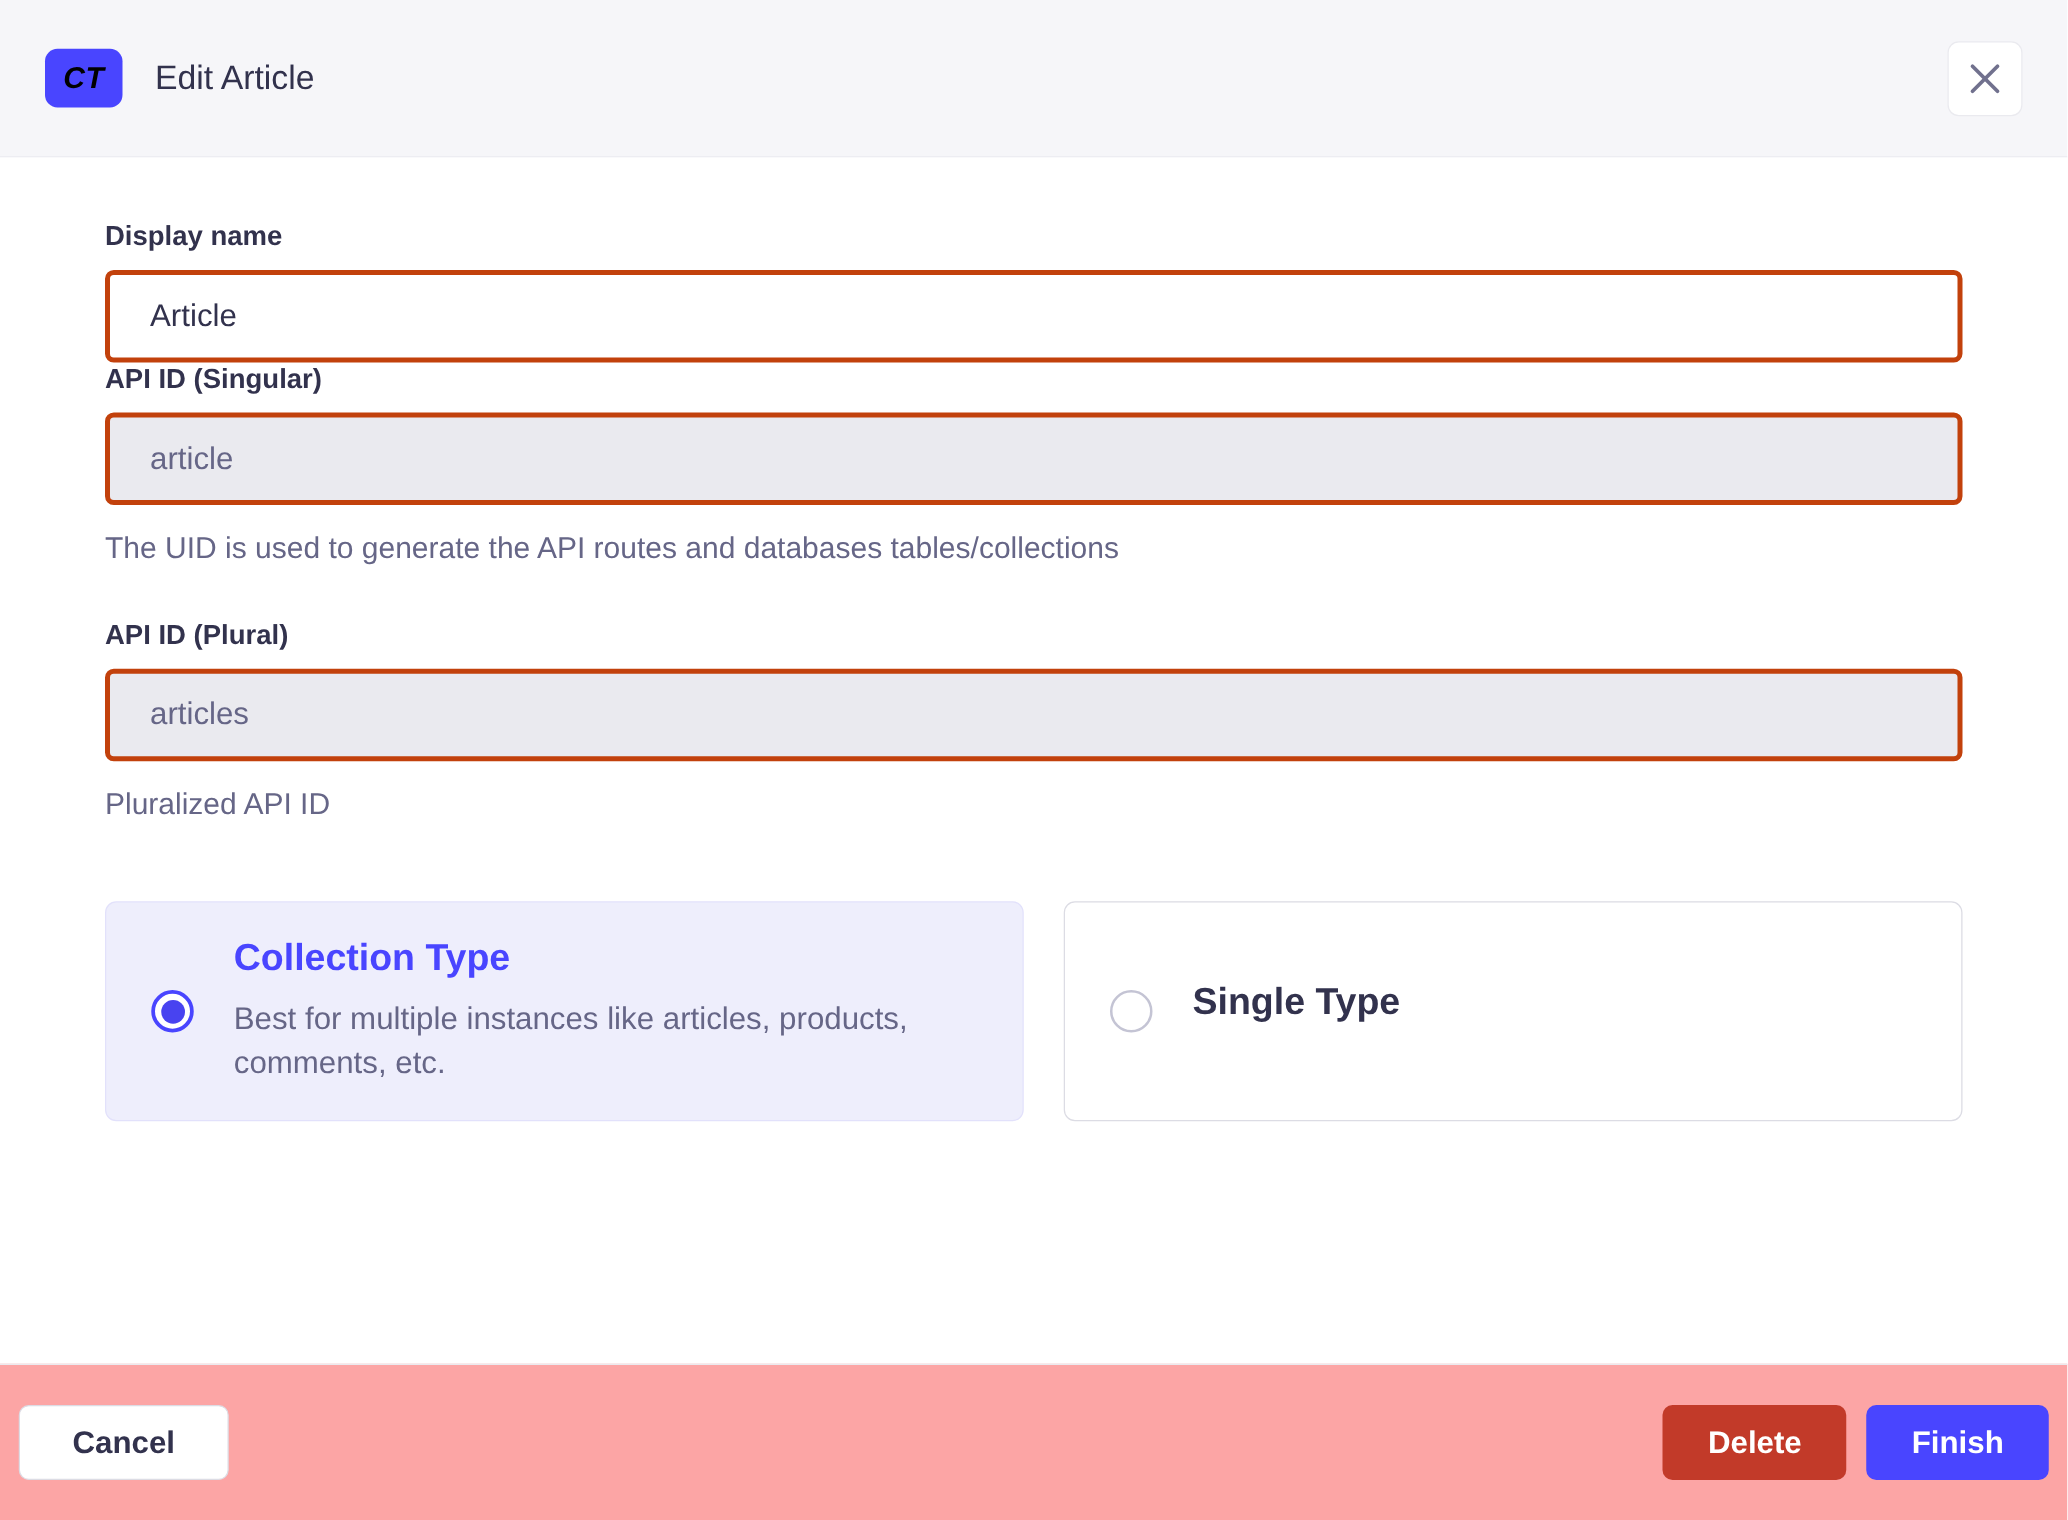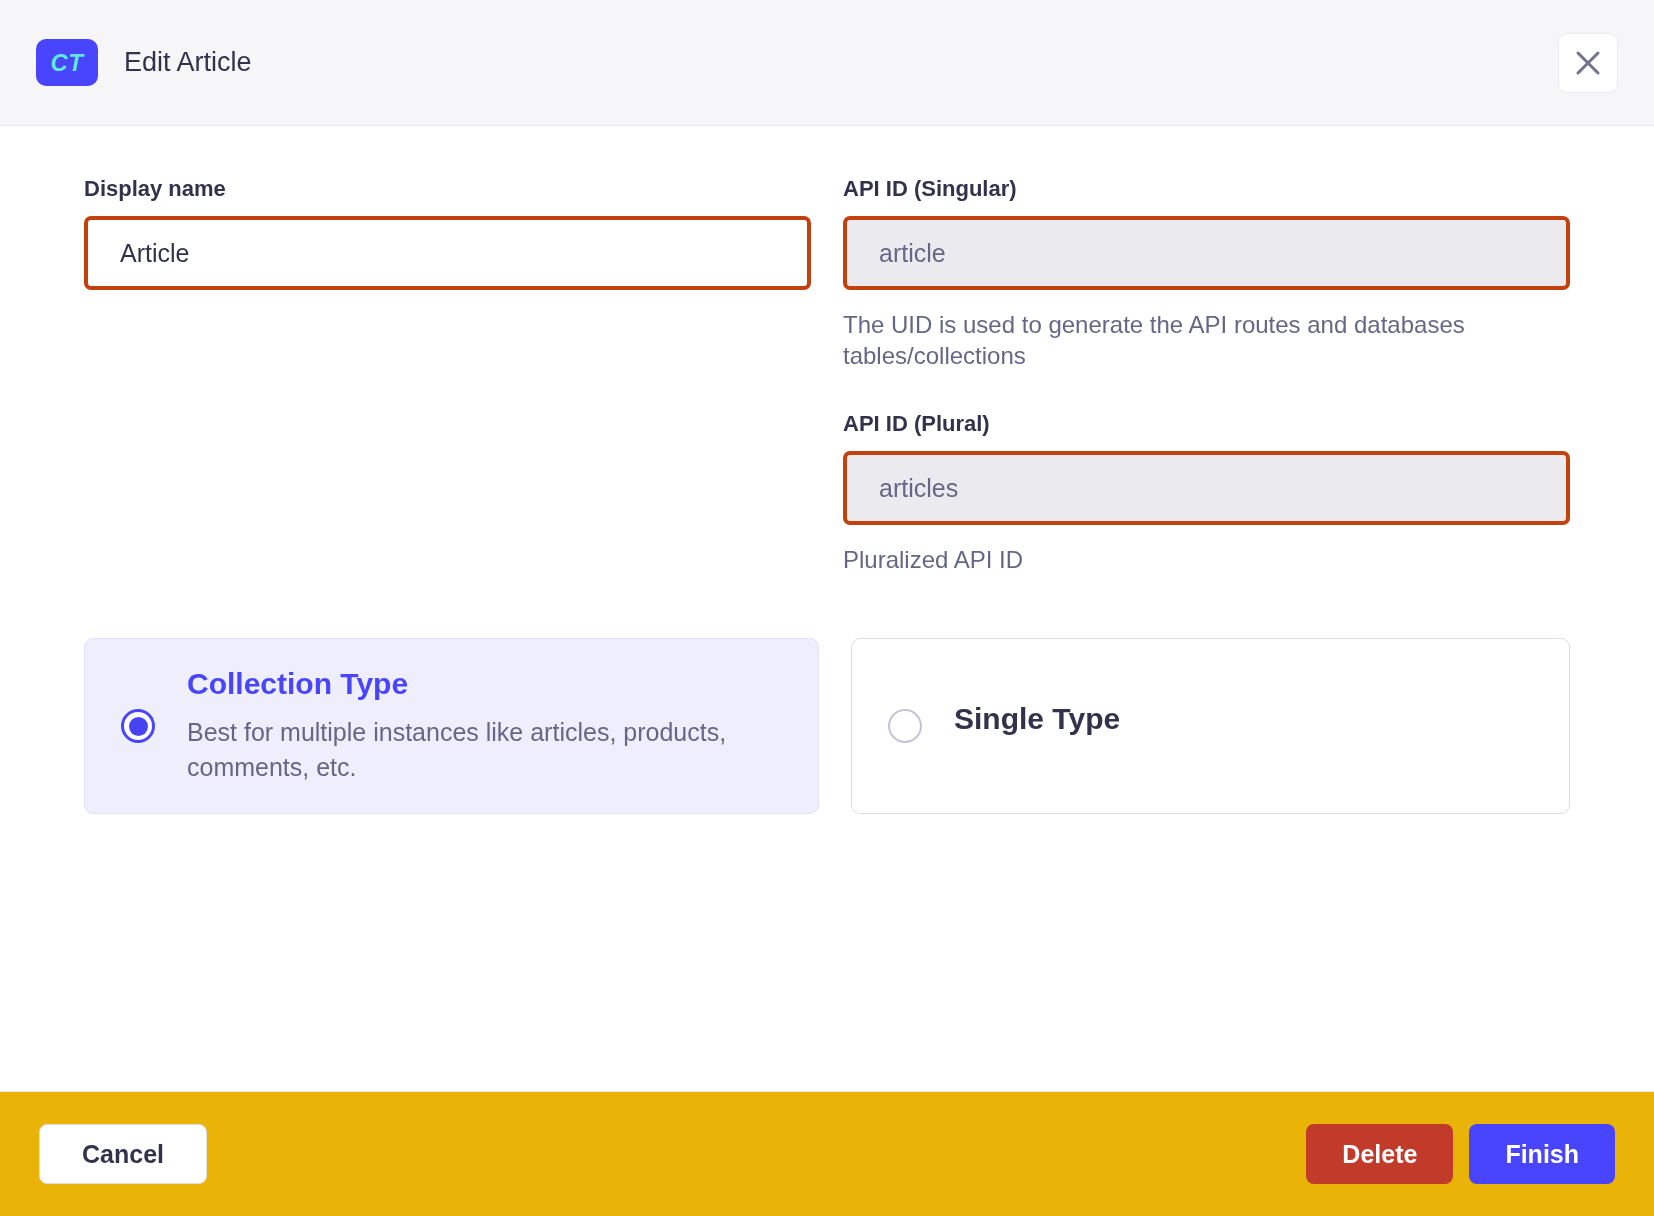--- a/index.html
+++ b/index.html
@@ -19,21 +19,21 @@
     background: #f6f6f9;
     border-bottom: 1px solid #eaeaef;
     display: flex;
     align-items: center;
     padding: 0 36px;
   }
   .ct-badge {
     width: 62px; height: 47px;
     background: #4945ff;
     border-radius: 10px;
-    color: #5eead4;
+    color: #000000;
     font-weight: bold;
     font-style: italic;
     font-size: 24px;
     display: flex; align-items: center; justify-content: center;
     letter-spacing: 0.5px;
   }
   .modal-title {
     font-size: 27px;
     font-weight: normal;
     color: #32324d;
@@ -90,21 +90,21 @@
     margin-bottom: -2px;
   }
   .tab.active {
     color: #2f2ce2;
     border-bottom-color: #3a33e8;
   }
 
   
   .form-grid {
     display: grid;
-    grid-template-columns: 1fr 1fr;
+    grid-template-columns: 1fr;
     column-gap: 32px;
     margin-top: 50px;
   }
   .field-label {
     font-size: 22px;
     font-weight: bold;
     color: #32324d;
     margin-bottom: 14px;
     display: block;
   }
@@ -193,25 +193,25 @@
   .type-card-desc {
     font-size: 25px;
     line-height: 1.42;
     color: #666687;
   }
 
   
   .modal-footer {
     flex: 0 0 125px;
     height: 125px;
-    background: #eab308;
+    background: #fca5a5;
     border-top: 1px solid #eaeaef;
     display: flex;
     align-items: center;
-    padding: 0 39px;
+    padding: 0 15px;
   }
   .btn {
     height: 60px;
     border-radius: 8px;
     font-family: "Liberation Sans", "DejaVu Sans", sans-serif;
     font-size: 25px;
     font-weight: bold;
     display: flex; align-items: center; justify-content: center;
     cursor: pointer;
     border: none;

